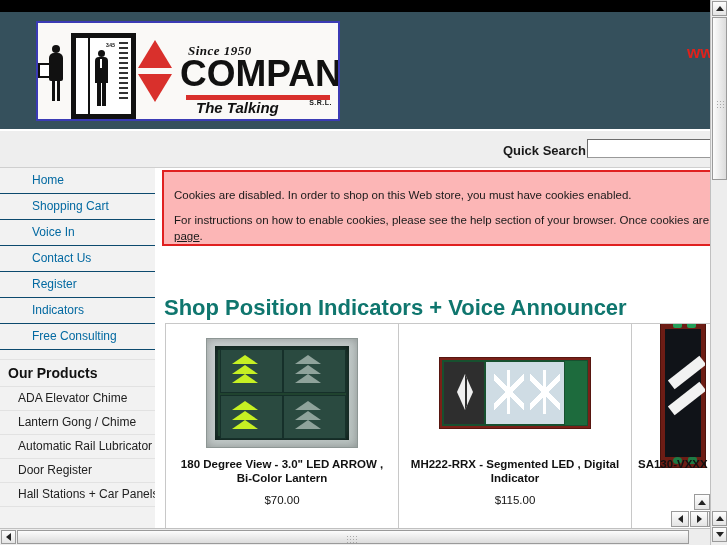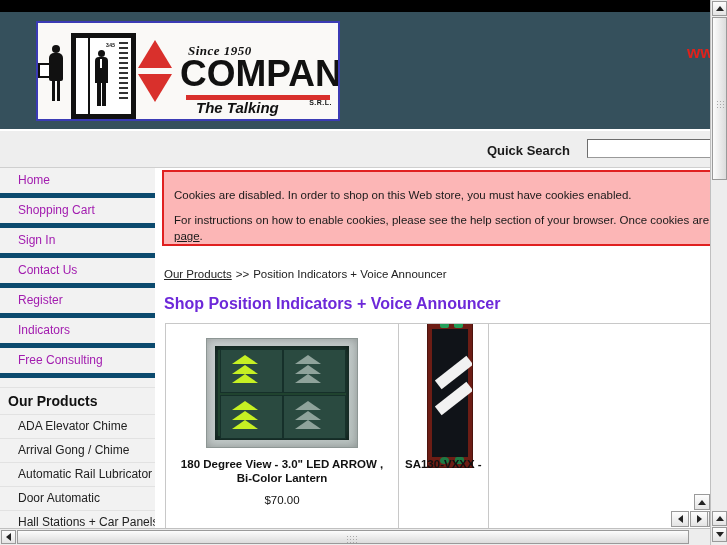--- a/index.html
+++ b/index.html
@@ -181,21 +181,21 @@
   }
 
   
   .searchbar {
     position: absolute; left: 0; top: 131px;
     width: 710px; height: 36px;
     background: #eeeeee;
     border-bottom: 1px solid #cfcfcf;
   }
   .qs-label {
-    position: absolute; right: 140px; top: 12px;
+    position: absolute; right: 124px; top: 12px;
     font-size: 13px; font-weight: bold; color: #1a1a1a;
     white-space: nowrap;
   }
   .qs-input {
     position: absolute; left: 587px; top: 8px;
     width: 160px; height: 19px;
     background: #ffffff;
     border: 1px solid #999;
     border-top-color: #6d6d6d;
     border-left-color: #6d6d6d;
@@ -209,24 +209,24 @@
   .sidebar {
     position: absolute; left: 0; top: 168px;
     width: 155px; height: 360px;
     background: #f2f2f2;
     overflow: hidden;
   }
   .nav-item {
     position: relative;
     height: 25px;
     line-height: 25px;
-    padding-left: 18px;
+    padding-left: 32px;
     font-size: 12px;
-    color: #a21caf;
-    border-bottom: 5px solid #0c4a6e;
+    color: #0369a1;
+    border-bottom: 1px solid #0c4a6e;
     background: #f2f2f2;
     cursor: pointer;
     white-space: nowrap;
   }
   .nav-spacer {
     height: 9px;
     border-bottom: 1px solid #e2e2e2;
     background: #f2f2f2;
   }
   .nav-head {
@@ -291,22 +291,22 @@
   }
   .breadcrumb a {
     color: #222;
     text-decoration: underline;
     cursor: pointer;
   }
   .bc-sep { margin: 0 4px; }
 
   .page-title {
     position: absolute; left: 9px; top: 127px;
-    font-size: 16px; font-weight: bold;
-    color: #6d28d9; white-space: nowrap;
+    font-size: 22px; font-weight: bold;
+    color: #0f766e; white-space: nowrap;
   }
 
   .grid {
     position: absolute; left: 10px; top: 155px;
     width: 545px; height: 205px;
     border-top: 1px solid #c8c8c8;
     border-left: 1px solid #c8c8c8;
     box-sizing: border-box;
     display: flex;
   }
@@ -579,21 +579,21 @@
   </div>
 
   <div class="sidebar">
     <div class="nav-item">
       <span>Home</span>
     </div>
     <div class="nav-item">
       <span>Shopping Cart</span>
     </div>
     <div class="nav-item">
-      <span>Sign In</span>
+      <span>Voice In</span>
     </div>
     <div class="nav-item">
       <span>Contact Us</span>
     </div>
     <div class="nav-item">
       <span>Register</span>
     </div>
     <div class="nav-item">
       <span>Indicators</span>
     </div>
@@ -602,43 +602,42 @@
     </div>
 
     <div class="nav-spacer"></div>
 
     <div class="nav-head">Our Products</div>
 
     <div class="nav-sub">
       <span>ADA Elevator Chime</span>
     </div>
     <div class="nav-sub">
-      <span>Arrival Gong / Chime</span>
+      <span>Lantern Gong / Chime</span>
     </div>
     <div class="nav-sub">
       <span>Automatic Rail Lubricator</span>
     </div>
     <div class="nav-sub">
-      <span>Door Automatic</span>
+      <span>Door Register</span>
     </div>
     <div class="nav-sub">
       <span>Hall Stations + Car Panels</span>
     </div>
 
   </div>
 
   <div class="content">
 
     <div class="cookie-box">
       <div class="cookie-line l1">Cookies are disabled. In order to shop on this Web store, you must have cookies enabled.</div>
       <div class="cookie-line l2">For instructions on how to enable cookies, please see the help section of your browser. Once cookies are enabl</div>
       <div class="cookie-line l3"><span class="cookie-link">page</span><span>.</span></div>
     </div>
 
-    <div class="breadcrumb"><a>Our Products</a><span class="bc-sep">&gt;&gt;</span><span>Position Indicators + Voice Announcer</span></div>
 
     <div class="page-title">Shop Position Indicators + Voice Announcer</div>
 
     <div class="grid">
 
       <div class="cell">
         <div class="prod-img-wrap">
           <div class="img-lantern">
             <div class="inner">
               <div class="pcb"></div>
@@ -658,20 +657,37 @@
               <div class="chev gray" style="left:60%;top:59%"></div>
               <div class="chev gray" style="left:60%;top:69%"></div>
               <div class="chev gray" style="left:60%;top:79%"></div>
             </div>
           </div>
         </div>
         <div class="prod-name">180 Degree View - 3.0" LED ARROW , Bi-Color Lantern</div>
         <div class="prod-price">$70.00</div>
       </div>
 
+      <div class="cell">
+        <div class="prod-img-wrap">
+          <div class="img-seg">
+            <div class="board"></div>
+            <div class="dark">
+                <div class="diamond"></div>
+              </div>
+            <div class="lcd">
+              <div class="digit d1"></div>
+              <div class="digit d2"></div>
+            </div>
+            <div class="rightpcb"></div>
+          </div>
+        </div>
+        <div class="prod-name">MH222-RRX - Segmented LED , Digital Indicator</div>
+        <div class="prod-price">$115.00</div>
+      </div>
 
       <div class="cell partial">
         <div class="prod-img-wrap" style="top:-6px;height:150px;justify-content:flex-start;padding-left:28px;">
           <div class="img-arrowpanel">
             <div class="led t1"></div>
               <div class="led t2"></div>
             <div class="face"></div>
             <div class="wstripe s1"></div>
             <div class="wstripe s2"></div>
             <div class="led b1"></div>

